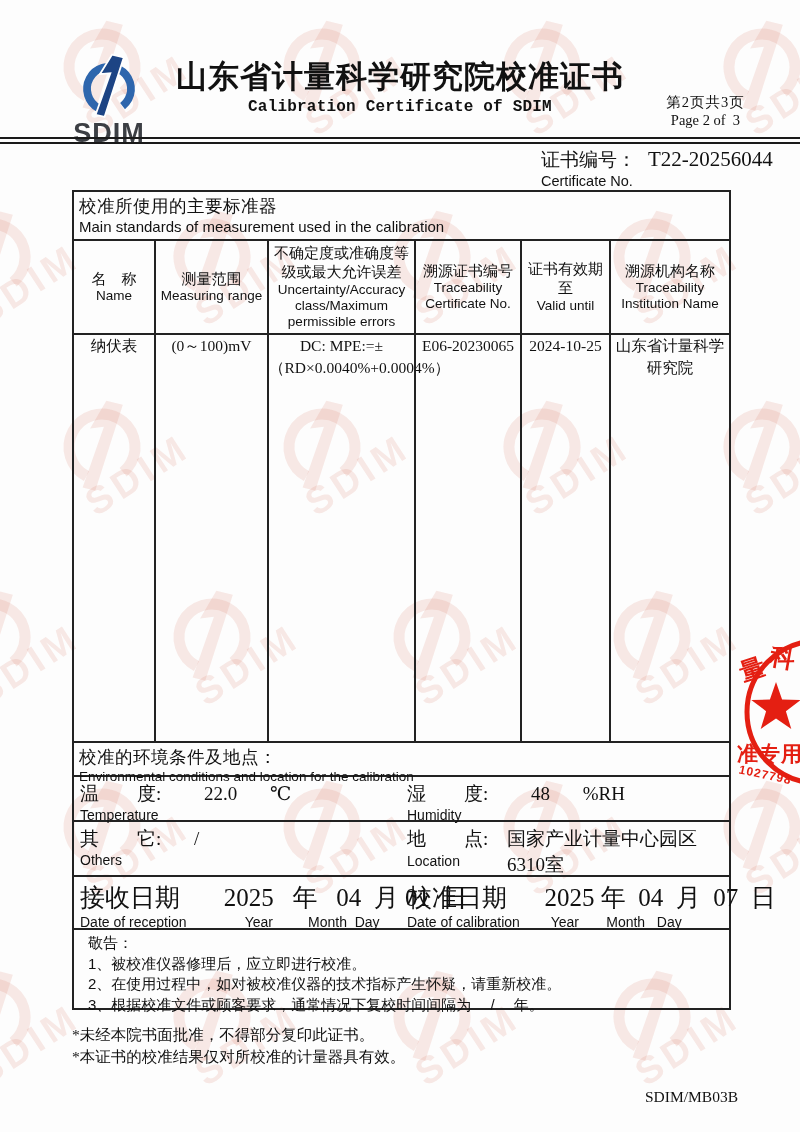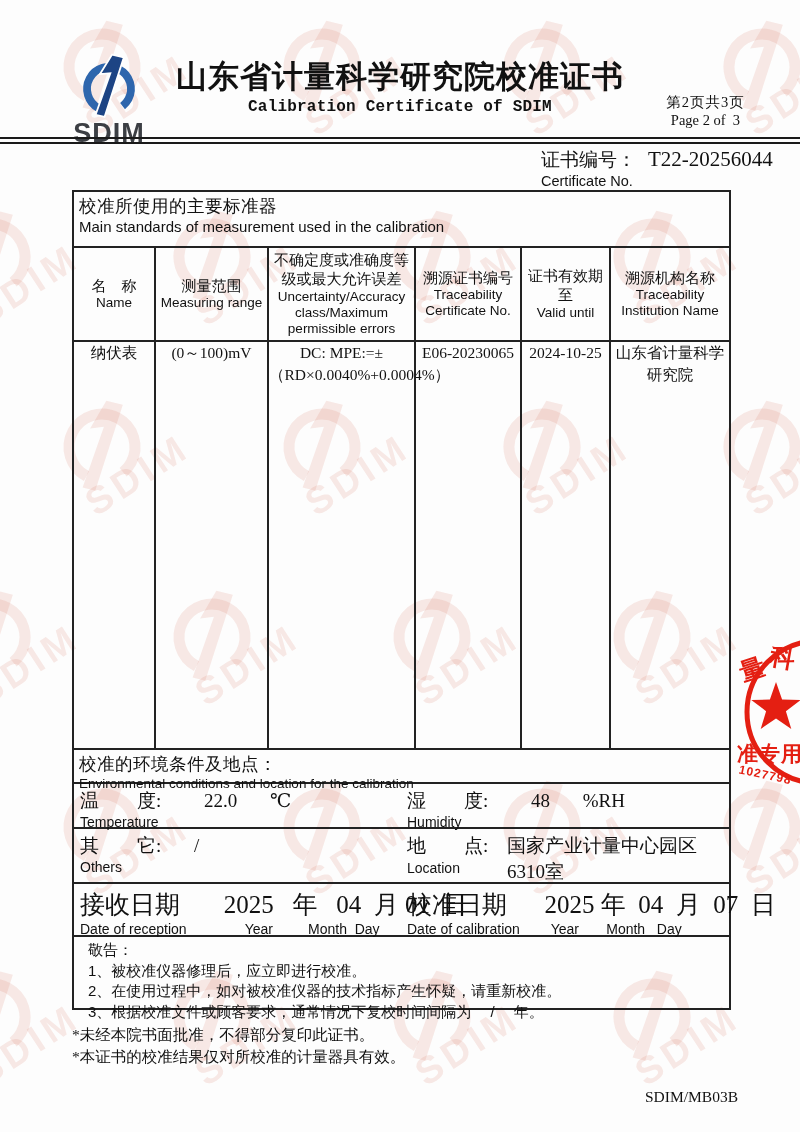--- a/index.html
+++ b/index.html
@@ -31,21 +31,21 @@
   .dbl-rule { position:absolute; left:0; top:137px; width:800px; height:7px;
     border-top:2px solid #1a1a1a; border-bottom:2px solid #1a1a1a; z-index:2; }
   .certno { position:absolute; left:541px; top:147px; z-index:2; }
   .certno .zh { font-size:19px; }
   .certno .num { font-size:21px; margin-left:8px; }
   .certno .en { font-size:14.5px; margin-top:0px; }
 
   
   .main-table { position:absolute; left:72px; top:190px; width:659px; height:820px;
     border:2px solid #222; z-index:1; background:transparent; }
-  .sec-title { border-bottom:2px solid #222; padding:2px 5px 11px 5px; }
+  .sec-title { border-bottom:2px solid #222; padding:2px 5px 4px 5px; }
   .sec-title .zh { font-size:17.5px; letter-spacing:0.5px; }
   .sec-title .en { font-size:15px; }
   .grid-row { display:grid; grid-template-columns:80px 113px 147px 106px 89px auto; }
   .grid-row > div { border-left:2px solid #222; }
   .grid-row > div:first-child { border-left:none; }
   .hdr-row { height:94px; border-bottom:2px solid #222; }
   .hdr-row > div { display:flex; flex-direction:column; justify-content:center;
     align-items:center; text-align:center; padding:2px 3px; }
   .hdr-row .zh { font-size:15px; line-height:1.25; }
   .hdr-row .en { font-size:13.5px; line-height:1.18; }

